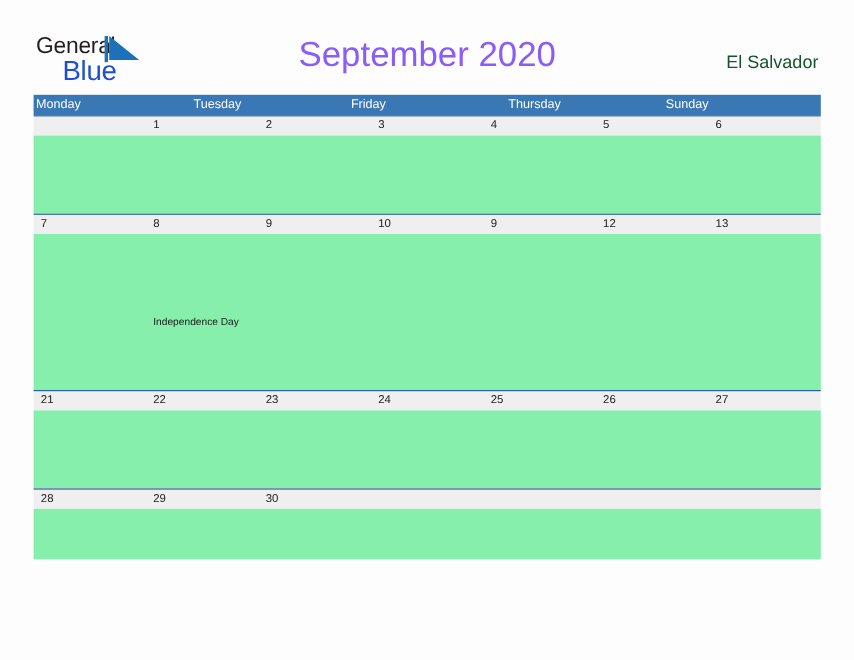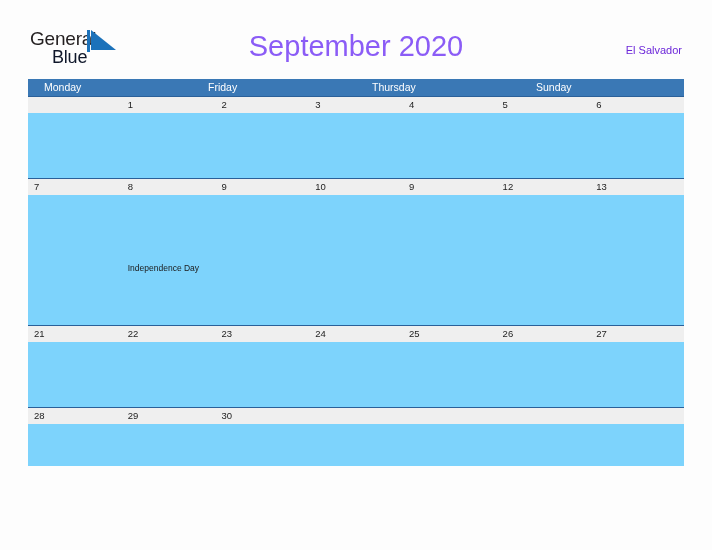--- a/index.html
+++ b/index.html
@@ -44,22 +44,22 @@
     left: 0;
     top: 0;
     font-size: 19px;
     color: #231f20;
     letter-spacing: -0.2px;
   }
   .logo-blue {
     position: absolute;
     left: 22px;
     top: 19px;
-    font-size: 18px;
-    color: #0f172a;
+    font-size: 23px;
+    color: #1d4ed8;
     letter-spacing: -0.2px;
   }
   .logo-flag {
     position: absolute;
     left: 57px;
     top: 1px;
     width: 30px;
     height: 22px;
   }
 
@@ -72,22 +72,22 @@
     font-size: 29px;
     color: #8b5cf6;
     font-weight: normal;
     letter-spacing: 0px;
   }
 
   .region {
     position: absolute;
     right: 30px;
     top: 44px;
-    font-size: 11px;
-    color: #6d28d9;
+    font-size: 15px;
+    color: #14532d;
   }
 
   
   .calendar {
     position: absolute;
     left: 28px;
     top: 79px;
     width: 656px;
   }
 
@@ -95,21 +95,21 @@
     display: flex;
     width: 656px;
     height: 17px;
     background: #3a78b5;
   }
   .weekday {
     flex: 1 1 0;
     font-size: 10.5px;
     color: #ffffff;
     line-height: 17px;
-    padding-left: 16px;
+    padding-left: 2px;
     box-sizing: border-box;
     overflow: hidden;
     white-space: nowrap;
   }
 
   .week {
     width: 656px;
   }
   .week-dates {
     display: flex;
@@ -129,21 +129,21 @@
     line-height: 16px;
     padding-left: 6px;
     box-sizing: border-box;
     overflow: hidden;
     white-space: nowrap;
   }
   .week-body {
     display: flex;
     width: 656px;
     height: 65px;
-    background: #7dd3fc;
+    background: #86efac;
   }
   .day-cell {
     flex: 1 1 0;
     padding: 3px 5px 0 6px;
     box-sizing: border-box;
     overflow: hidden;
   }
   .event {
     font-size: 8.5px;
     color: #1a1a1a;
@@ -174,20 +174,21 @@
 
     <div class="cal-title">September 2020</div>
 
     <div class="region">El Salvador</div>
   </div>
 
   <div class="calendar">
 
     <div class="weekday-row">
       <div class="weekday">Monday</div>
+      <div class="weekday">Tuesday</div>
       <div class="weekday">Friday</div>
       <div class="weekday">Thursday</div>
       <div class="weekday">Sunday</div>
     </div>
 
     <div class="week">
       <div class="week-dates">
         <div class="day-num"></div>
         <div class="day-num">1</div>
         <div class="day-num">2</div>

